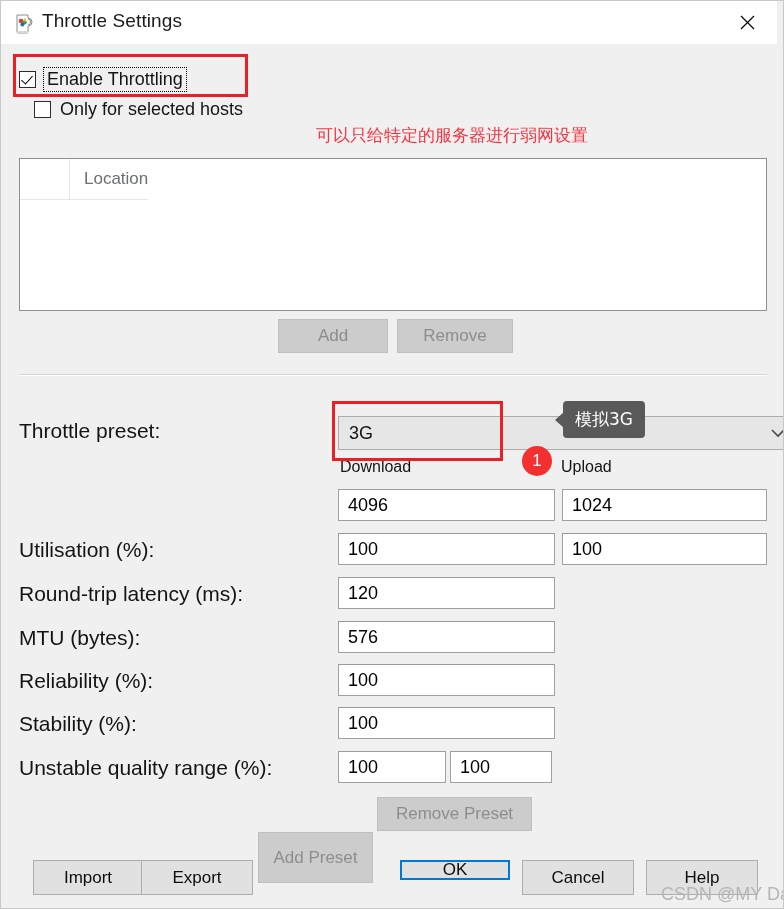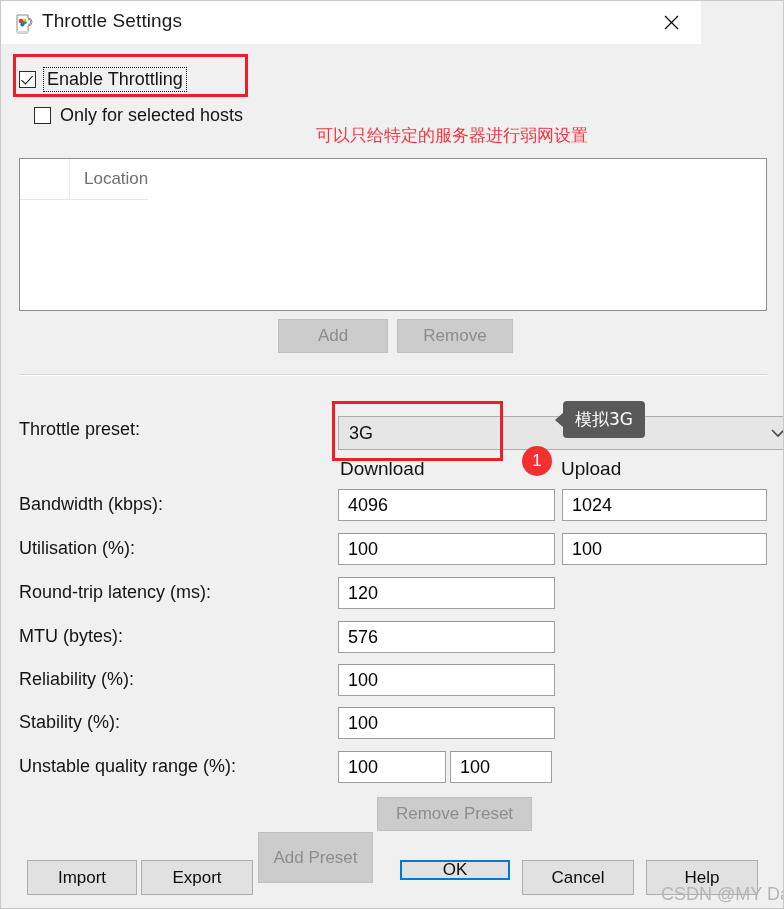--- a/index.html
+++ b/index.html
@@ -17,21 +17,21 @@
     background: #f0f0f0;
     overflow: hidden;
     box-sizing: border-box;
     border: 1px solid #c8c8c8;
   }
 
   
   .titlebar {
     position: absolute;
     left: 0; top: 0;
-    width: 700px; height: 43px;
+    width: 776px; height: 43px;
     background: #ffffff;
     border-bottom: 1px solid #e2e2e2;
   }
   .title-icon {
     position: absolute;
     left: 12px; top: 10px;
     width: 22px; height: 24px;
   }
   .title-text {
     position: absolute;
@@ -161,27 +161,27 @@
   .divider {
     position: absolute;
     height: 1px;
     background: #d5d5d5;
     border-bottom: 1px solid #ffffff;
   }
 
   
   .flabel {
     position: absolute;
-    font-size: 18px;
+    font-size: 21px;
     color: #141414;
     white-space: nowrap;
   }
   .colhead {
     position: absolute;
-    font-size: 19px;
+    font-size: 16px;
     color: #141414;
     white-space: nowrap;
     text-align: center;
   }
 
   
   .tinput {
     position: absolute;
     box-sizing: border-box;
     background: #ffffff;
@@ -278,21 +278,21 @@
     </div>
   </div>
 
   <div class="client">
 
     <div class="cbrow" style="left:18px; top:25px;">
       <span class="cbox checked"></span>
       <span class="cblabel focus-ring">Enable Throttling</span>
     </div>
 
-    <div class="cbrow" style="left:33px; top:61px;">
+    <div class="cbrow" style="left:33px; top:55px;">
       <span class="cbox"></span>
       <span class="cblabel">Only for selected hosts</span>
     </div>
 
     <span class="arrow-anno" style="left:222px; top:120px;">
       <svg width="56" height="28" viewBox="0 0 56 28">
         <path d="M54 26 L12 6" stroke="#f5333f" stroke-width="2.4" stroke-linecap="round"></path>
         <path d="M4 2 L22 7 L12 16 Z" fill="#f5333f"></path>
       </svg>
     </span>
@@ -321,21 +321,20 @@
         </svg>
       </span>
     </div>
 
     <div class="badge" style="left:521px; top:402px;">1</div>
     <div class="tooltip" style="left:562px; top:357px;">模拟3G</div>
 
     <div class="colhead" style="left:339px; top:414px;">Download</div>
     <div class="colhead" style="left:560px; top:414px;">Upload</div>
 
-    <div class="flabel" style="left:18px; top:450px;">Bandwidth (kbps):</div>
     <div class="tinput" style="left:337px; top:445px; width:217px; height:32px;">4096</div>
     <div class="tinput" style="left:561px; top:445px; width:205px; height:32px;">1024</div>
 
     <div class="flabel" style="left:18px; top:494px;">Utilisation (%):</div>
     <div class="tinput" style="left:337px; top:489px; width:217px; height:32px;">100</div>
     <div class="tinput" style="left:561px; top:489px; width:205px; height:32px;">100</div>
 
     <div class="flabel" style="left:18px; top:538px;">Round-trip latency (ms):</div>
     <div class="tinput" style="left:337px; top:533px; width:217px; height:32px;">120</div>
 
@@ -348,21 +347,21 @@
     <div class="flabel" style="left:18px; top:668px;">Stability (%):</div>
     <div class="tinput" style="left:337px; top:663px; width:217px; height:32px;">100</div>
 
     <div class="flabel" style="left:18px; top:712px;">Unstable quality range (%):</div>
     <div class="tinput" style="left:337px; top:707px; width:108px; height:32px;">100</div>
     <div class="tinput" style="left:449px; top:707px; width:102px; height:32px;">100</div>
 
     <div class="btn disabled" style="left:257px; top:788px; width:115px; height:51px;">Add Preset</div>
     <div class="btn disabled" style="left:376px; top:753px; width:155px; height:34px;">Remove Preset</div>
 
-    <div class="btn" style="left:26px; top:816px; width:110px; height:35px;">Import</div>
+    <div class="btn" style="left:32px; top:816px; width:110px; height:35px;">Import</div>
     <div class="btn" style="left:140px; top:816px; width:112px; height:35px;">Export</div>
     <div class="btn default" style="left:399px; top:816px; width:110px; height:20px;">OK</div>
     <div class="btn" style="left:521px; top:816px; width:112px; height:35px;">Cancel</div>
     <div class="btn" style="left:645px; top:816px; width:112px; height:35px;">Help</div>
 
     <div class="watermark" style="left:660px; top:840px;">CSDN @MY Daisy</div>
   </div>
 
   <div class="redbox" style="left:12px; top:53px; width:235px; height:43px;"></div>
   <div class="redbox" style="left:331px; top:400px; width:171px; height:60px;"></div>

